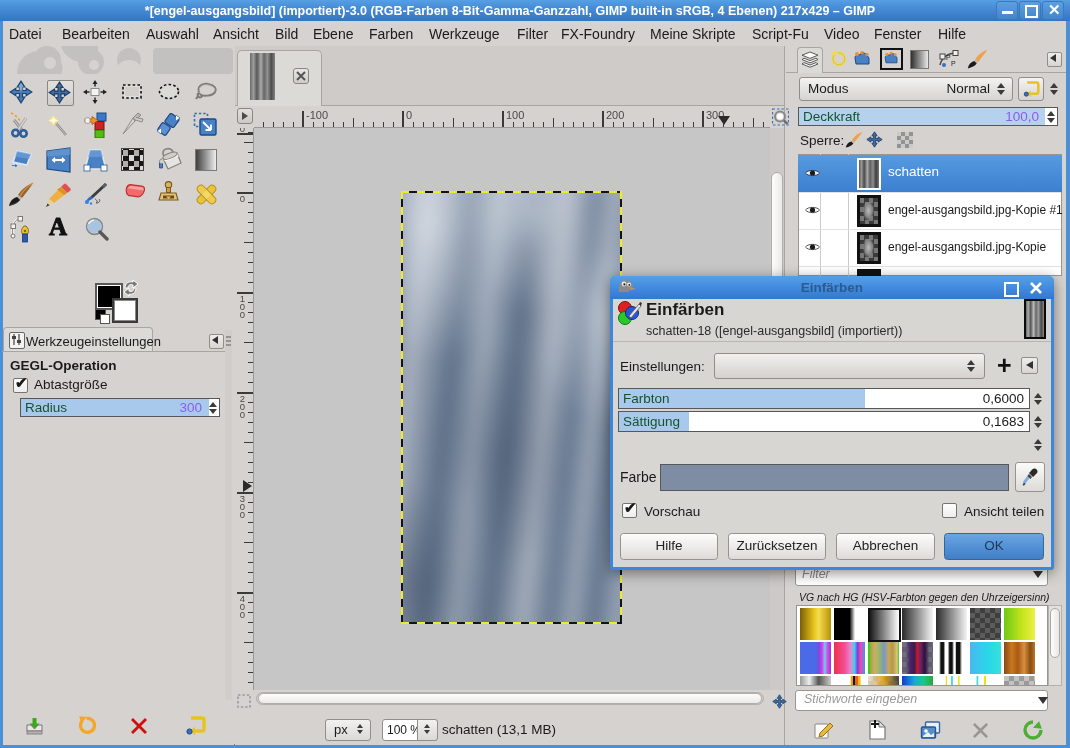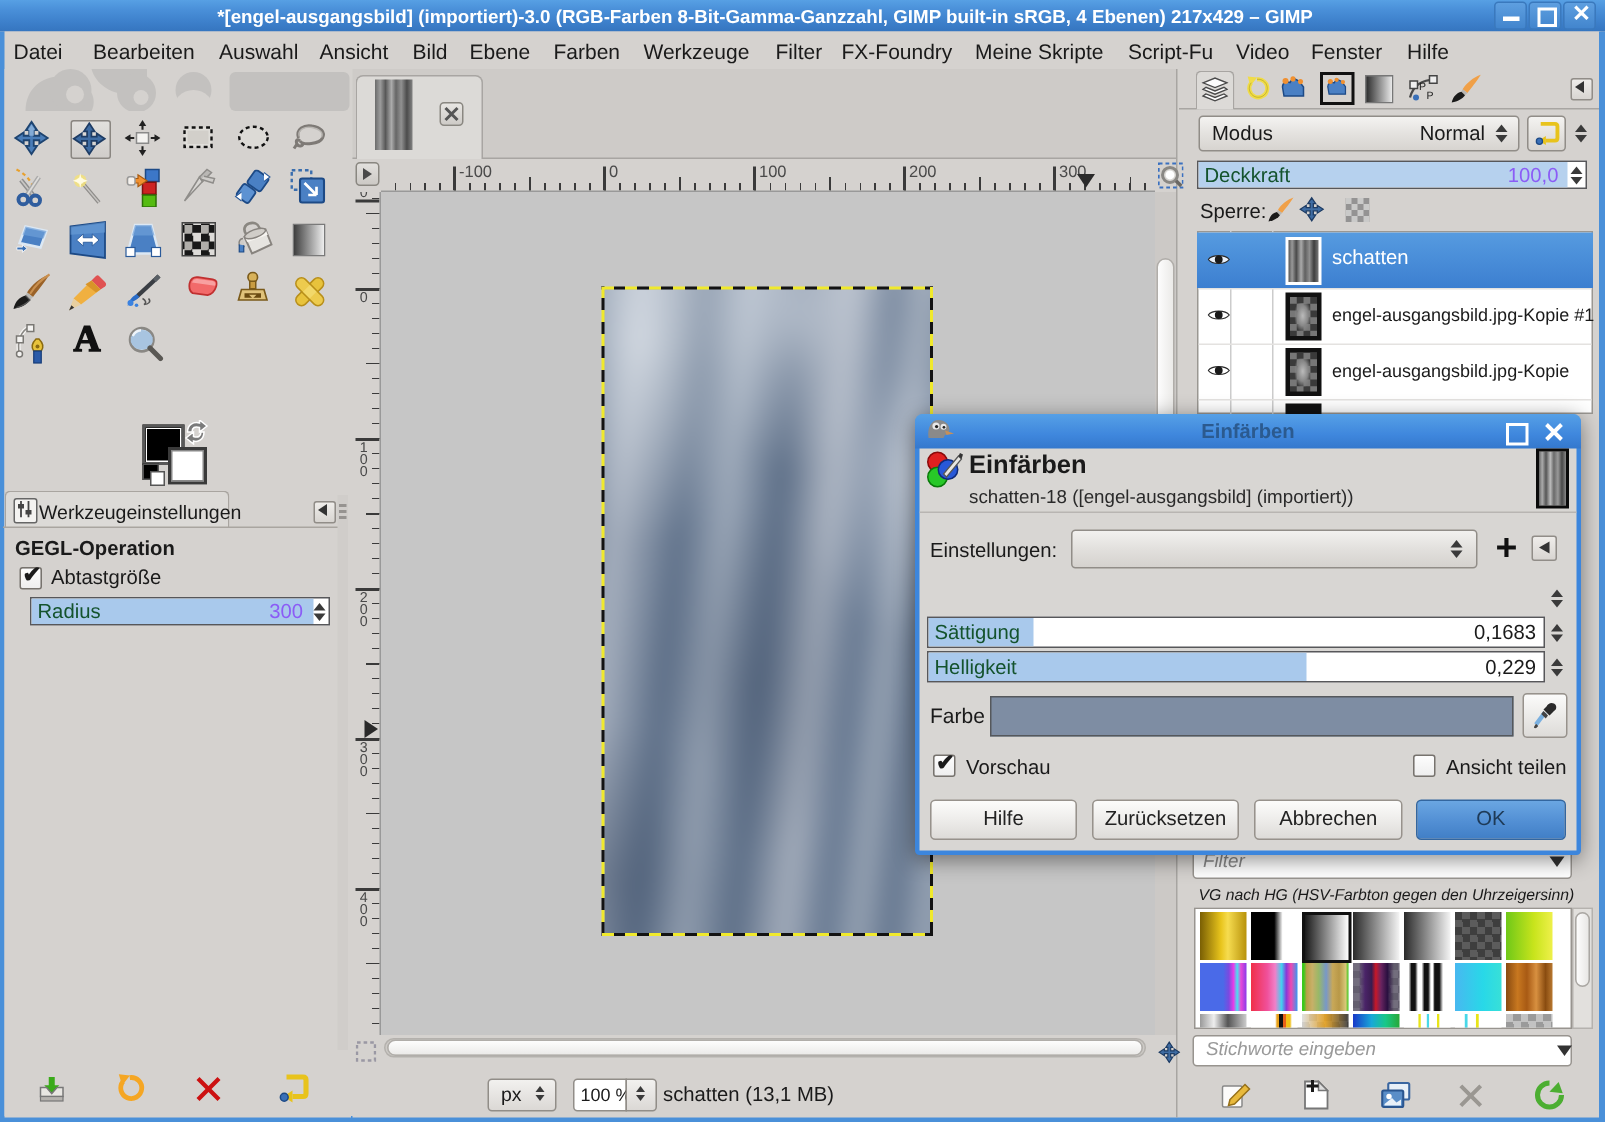--- a/index.html
+++ b/index.html
@@ -657,38 +657,38 @@
     <div class="abs" style="left:0px;top:62px;width:438px;height:1px;background:#b8b5b2;"></div>
     <div class="abs" style="left:7px;top:80px;font-size:13.5px;color:#1a1a1a;">Einstellungen:</div>
     <div class="abs" style="left:101px;top:74px;width:271px;height:26px;background:linear-gradient(180deg,#f2f1ef 0%,#e2e0dd 50%,#d5d2ce 100%);border:1px solid #918d88;border-radius:3px;box-sizing:border-box;"></div>
     <div class="abs spin" style="left:352px;top:79px;">
         <div class="up"></div>
         <div class="dn"></div>
       </div>
     <div class="abs" style="left:384px;top:72px;font-size:25px;font-weight:bold;color:#111;">+</div>
     <div class="abs" style="left:408px;top:78px;width:17px;height:17px;background:linear-gradient(180deg,#efedea,#d8d5d1);border:1px solid #918d88;border-radius:2px;box-sizing:border-box;"></div>
     <div class="abs" style="left:413px;top:82px;width:0;height:0;border-top:4.5px solid transparent;border-bottom:4.5px solid transparent;border-right:7px solid #333;"></div>
+    <div class="abs slider" style="left:5px;top:109px;width:412px;height:21px;">
+      <div class="sliderfill" style="width:246px;"></div>
+      <div class="sliderlabel">Farbton</div>
+      <div class="slidervalue" style="right:5px;color:#1a1a1a;">0,6000</div>
+    </div>
     <div class="abs spin" style="left:419px;top:112px;">
         <div class="up"></div>
         <div class="dn"></div>
       </div>
     <div class="abs slider" style="left:5px;top:132px;width:412px;height:21px;">
       <div class="sliderfill" style="width:70px;"></div>
       <div class="sliderlabel">Sättigung</div>
       <div class="slidervalue" style="right:5px;color:#1a1a1a;">0,1683</div>
     </div>
     <div class="abs spin" style="left:419px;top:135px;">
         <div class="up"></div>
         <div class="dn"></div>
       </div>
-    <div class="abs slider" style="left:5px;top:155px;width:412px;height:21px;">
-      <div class="sliderfill" style="width:252px;"></div>
-      <div class="sliderlabel">Helligkeit</div>
-      <div class="slidervalue" style="right:5px;color:#1a1a1a;">0,229</div>
-    </div>
     <div class="abs spin" style="left:419px;top:158px;">
         <div class="up"></div>
         <div class="dn"></div>
       </div>
     <div class="abs" style="left:7px;top:190px;font-size:14px;color:#1a1a1a;">Farbe</div>
     <div class="abs" style="left:47px;top:185px;width:349px;height:27px;background:#7e8da3;border:1px solid #55585c;box-sizing:border-box;"></div>
     <div class="abs" style="left:402px;top:183px;width:30px;height:30px;background:linear-gradient(180deg,#fbfbfa,#dddbd8);border:1px solid #97928c;border-radius:3px;box-sizing:border-box;"></div>
     <svg class="abs" style="left:408px;top:188px" width="18" height="19" viewBox="0 0 18 19">
         <path d="M3 16 L9 8" stroke="#7ab0e0" stroke-width="3"></path>
         <path d="M8 7 L11 10 L9.5 12 L6.5 9 Z" fill="#444"></path>

